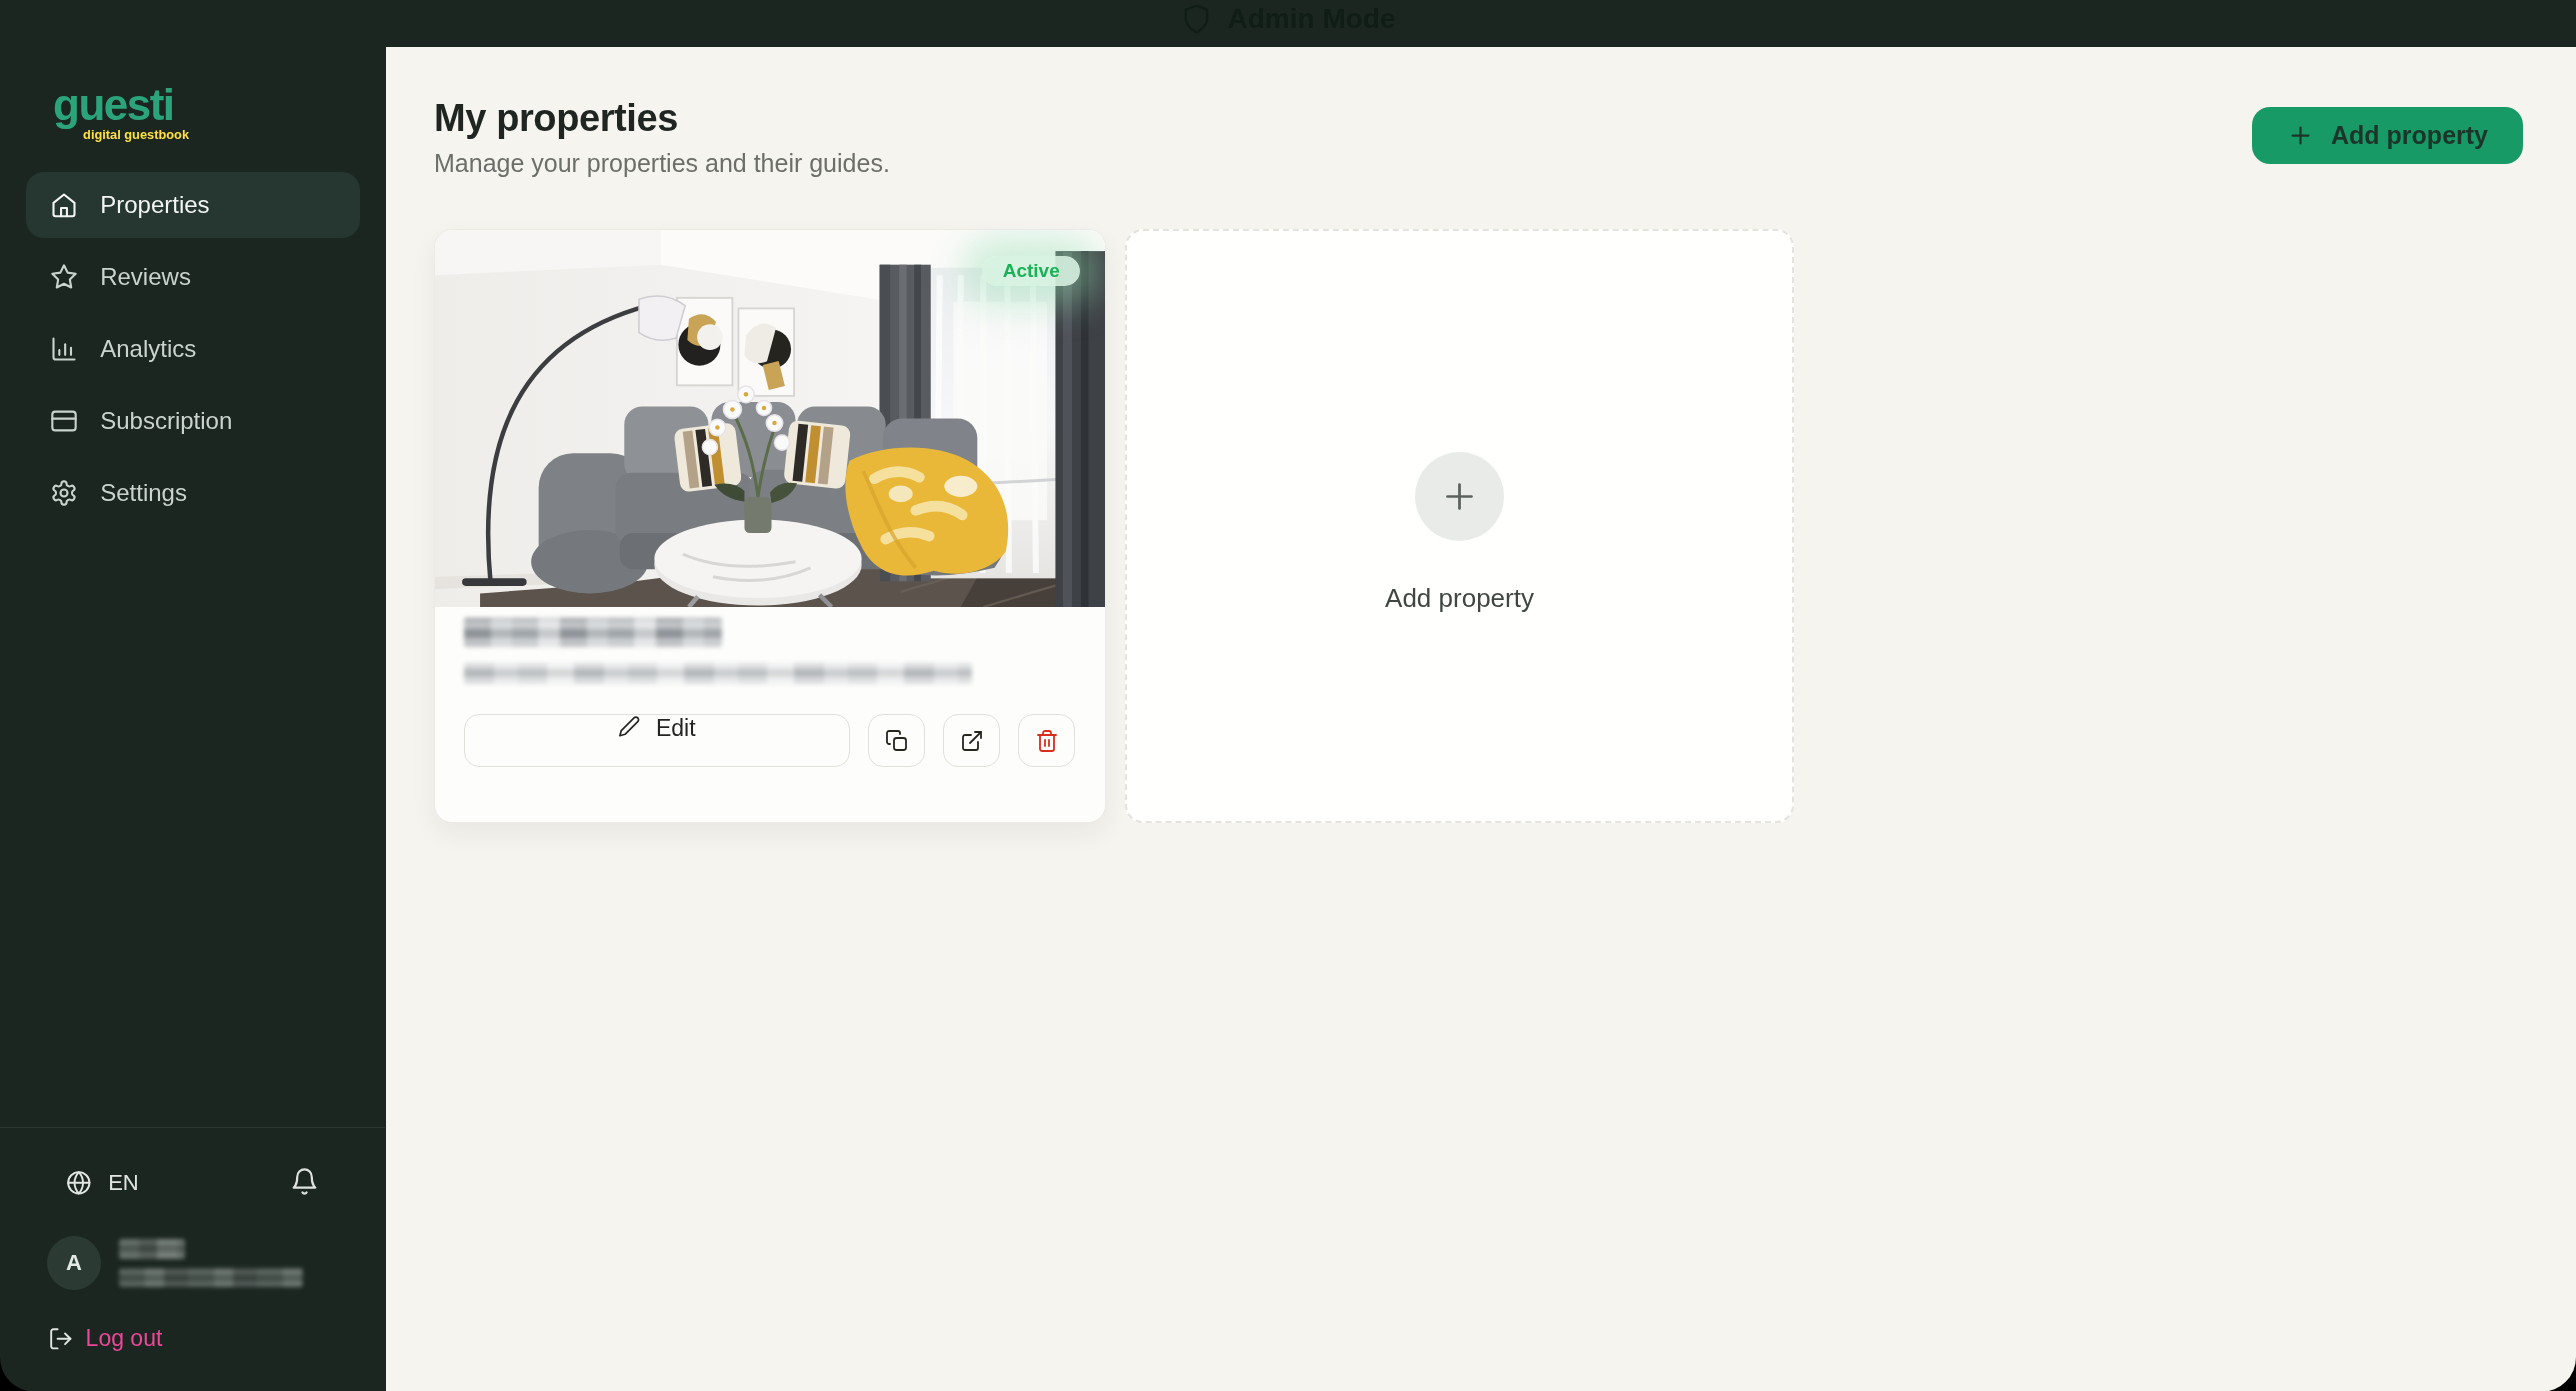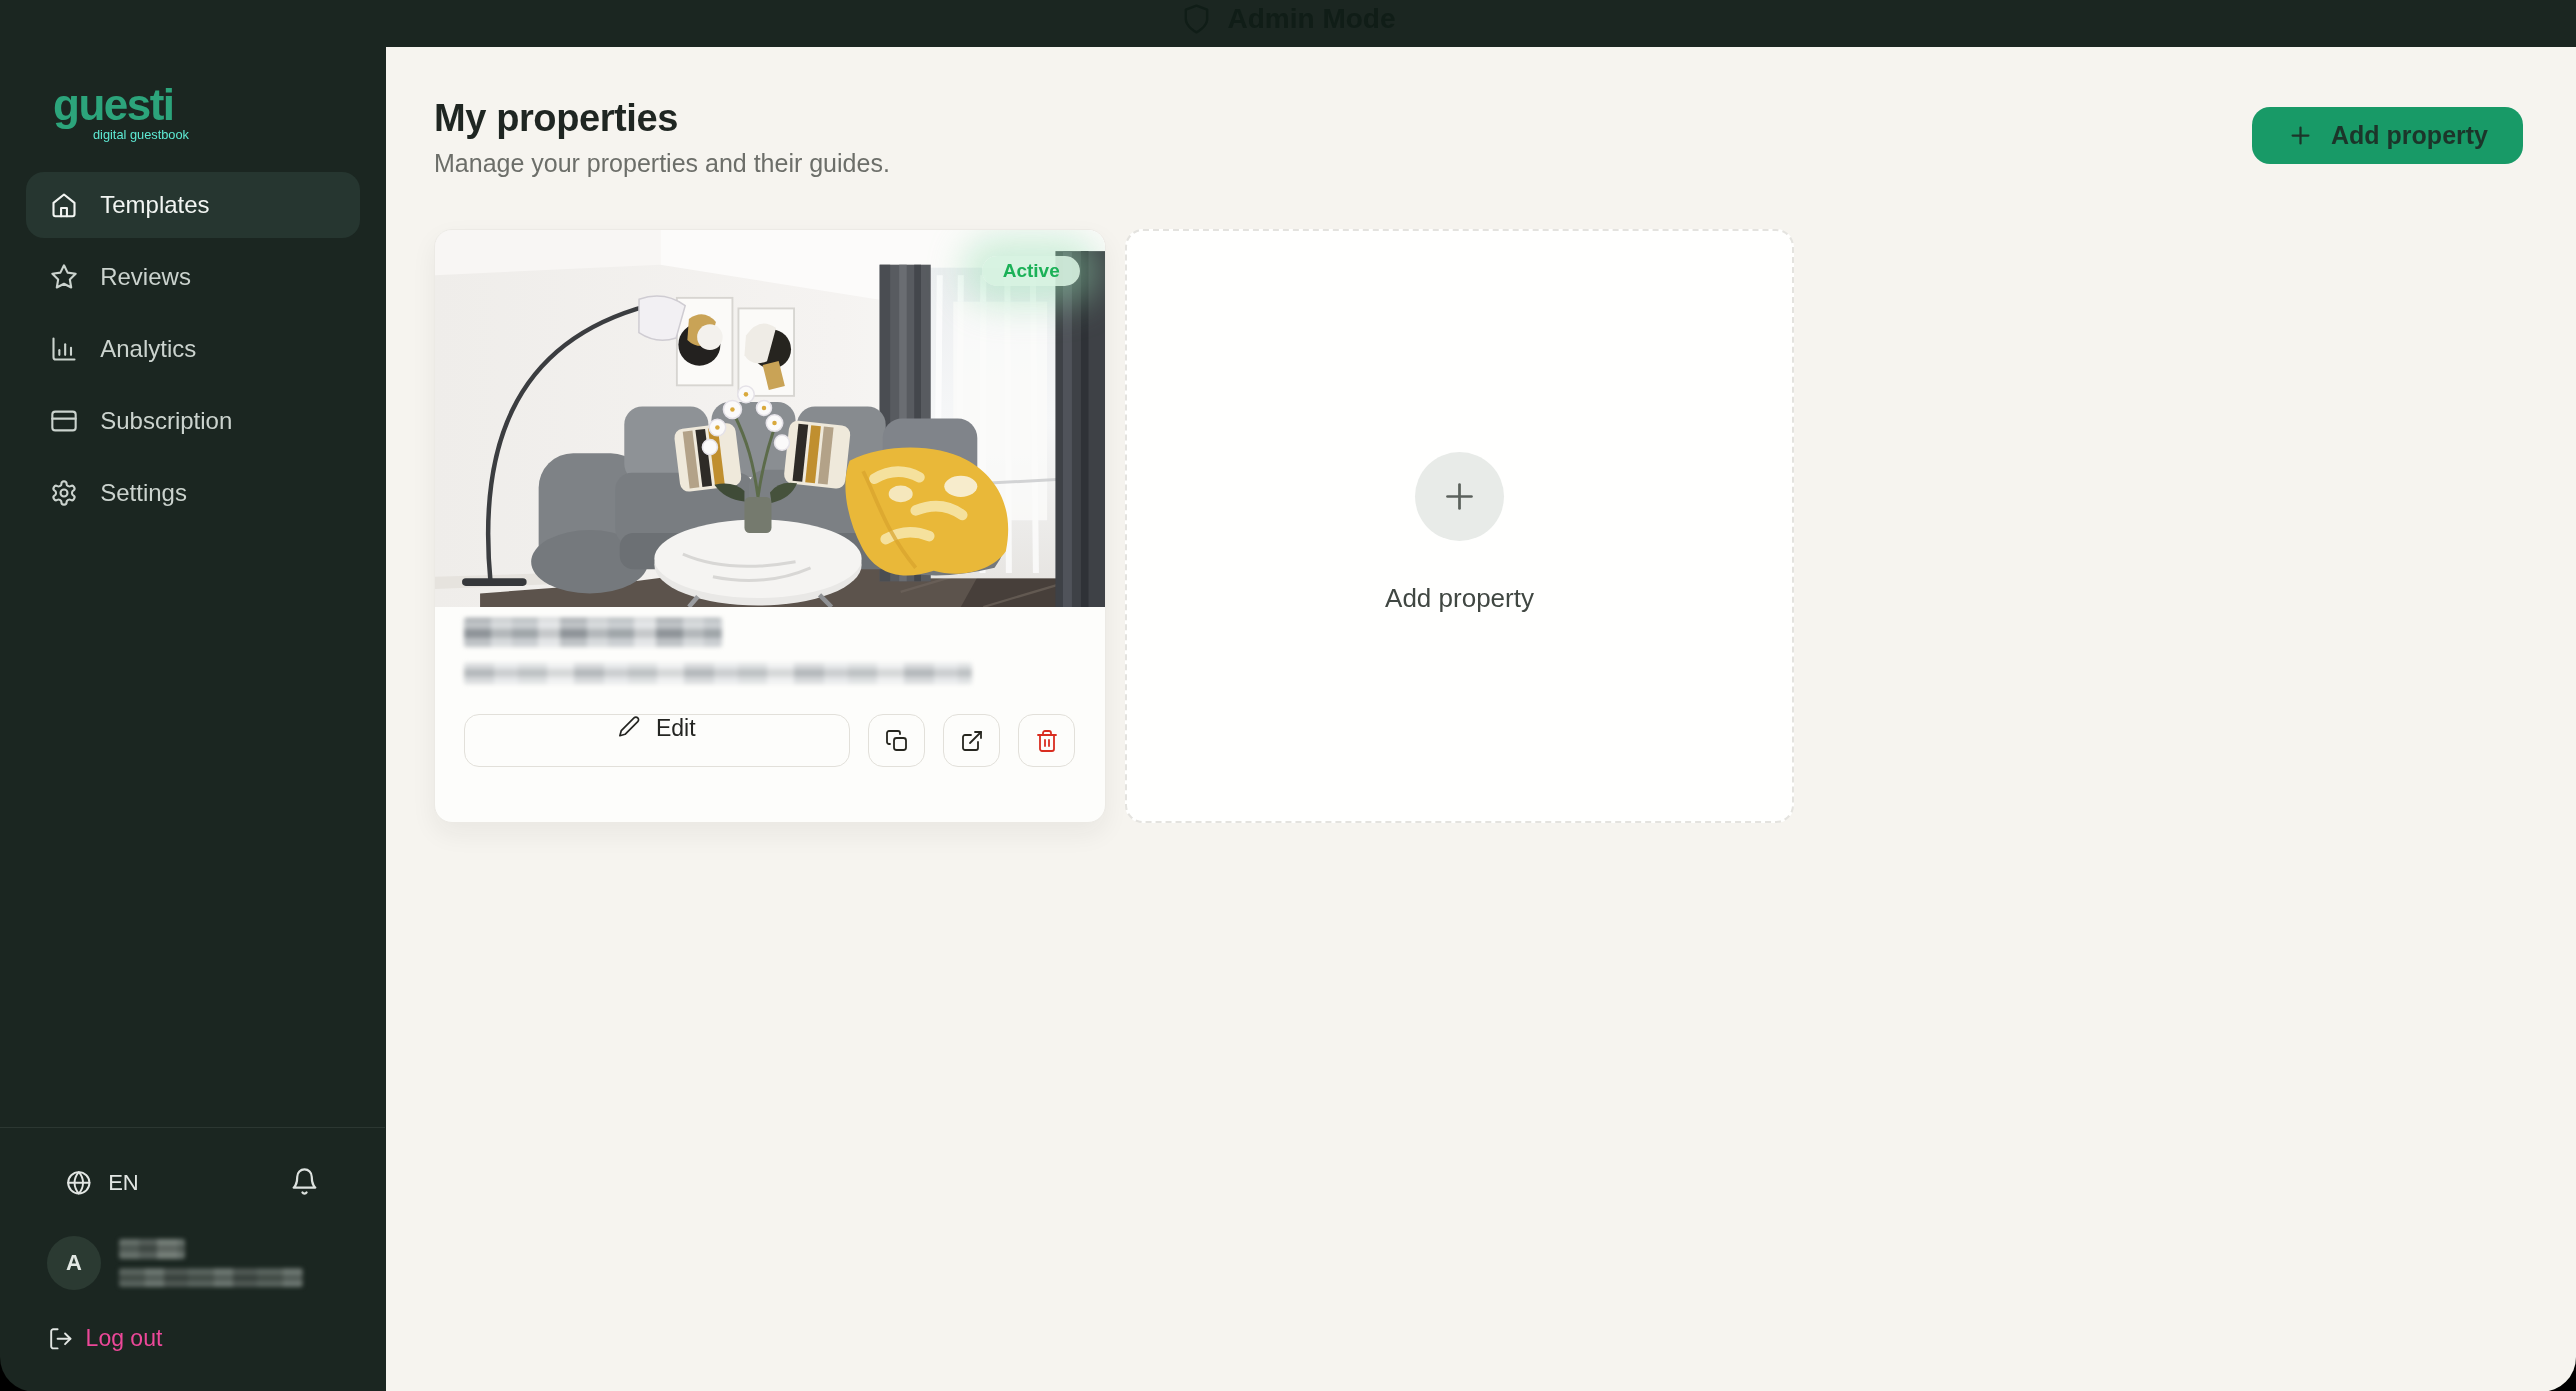--- a/index.html
+++ b/index.html
@@ -10,21 +10,21 @@
 
   
   .admin-badge { position:absolute; top:3px; left:50%; transform:translateX(-50%);
     display:flex; align-items:center; gap:15px; color:#101d17; font-size:28px; font-weight:700; }
   .admin-badge svg { width:32px; height:32px; stroke:#101d17; }
 
   
   .sidebar { position:absolute; left:0; top:0; width:386px; height:1059px; }
   .logo-block { position:absolute; top:80px; left:53px; width:136px; }
   .logo { font-size:44px; font-weight:800; letter-spacing:-1.5px; color:#2ca47b; }
-  .tagline { margin-top:-3px; text-align:right; font-size:12.8px; font-weight:400; color:#5eead4; }
+  .tagline { margin-top:-3px; text-align:right; font-size:12.8px; font-weight:700; color:#fde047; }
 
   .nav { position:absolute; top:172px; left:0; right:0; }
   .nav-item { display:flex; align-items:center; height:66px; margin:0 25.6px 6px 25.6px;
     padding-left:24px; border-radius:18px; color:#cbd3ce; cursor:pointer; }
   .nav-item.active { background:#263630; color:#f2f5f2; }
   .nav-item svg { width:28px; height:28px; stroke:currentColor; flex:0 0 auto; }
   .nav-item .lbl { margin-left:22.6px; font-size:24px; }
 
   .sidebar-footer { position:absolute; left:0; right:1.5px; top:1127px; bottom:0;
     border-top:1.5px solid rgba(255,255,255,0.08); }
@@ -115,21 +115,21 @@
         <div class="logo">guesti</div>
         <div class="tagline">digital guestbook</div>
       </div>
 
       <div class="nav">
         <div class="nav-item active">
           <svg viewBox="0 0 24 24" fill="none" stroke-width="1.8" stroke-linecap="round" stroke-linejoin="round">
               <path d="M3 10.2 12 3l9 7.2V20a1.6 1.6 0 0 1-1.6 1.6H4.6A1.6 1.6 0 0 1 3 20z"></path>
               <path d="M9.5 21.6v-7h5v7"></path>
             </svg>
-          <span class="lbl">Templates</span>
+          <span class="lbl">Properties</span>
         </div>
         <div class="nav-item">
           <svg viewBox="0 0 24 24" fill="none" stroke-width="1.8" stroke-linecap="round" stroke-linejoin="round">
               <polygon points="12 2 15.09 8.26 22 9.27 17 14.14 18.18 21.02 12 17.77 5.82 21.02 7 14.14 2 9.27 8.91 8.26 12 2"></polygon>
             </svg>
           <span class="lbl">Reviews</span>
         </div>
         <div class="nav-item">
           <svg viewBox="0 0 24 24" fill="none" stroke-width="1.8" stroke-linecap="round" stroke-linejoin="round">
               <path d="M3 3v16a2 2 0 0 0 2 2h16"></path>

